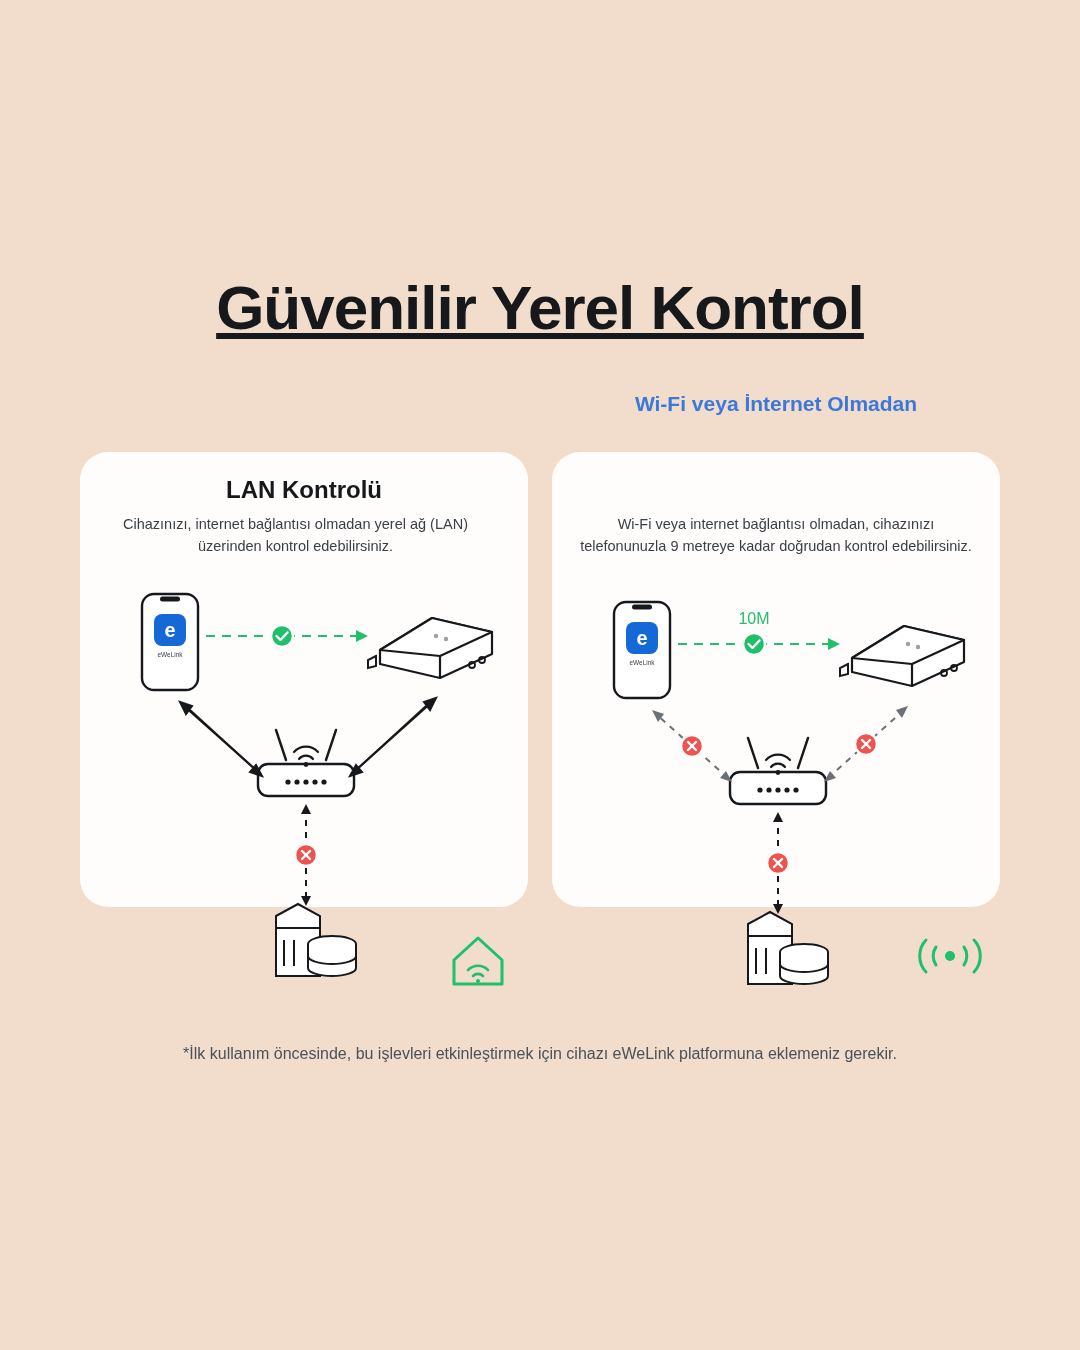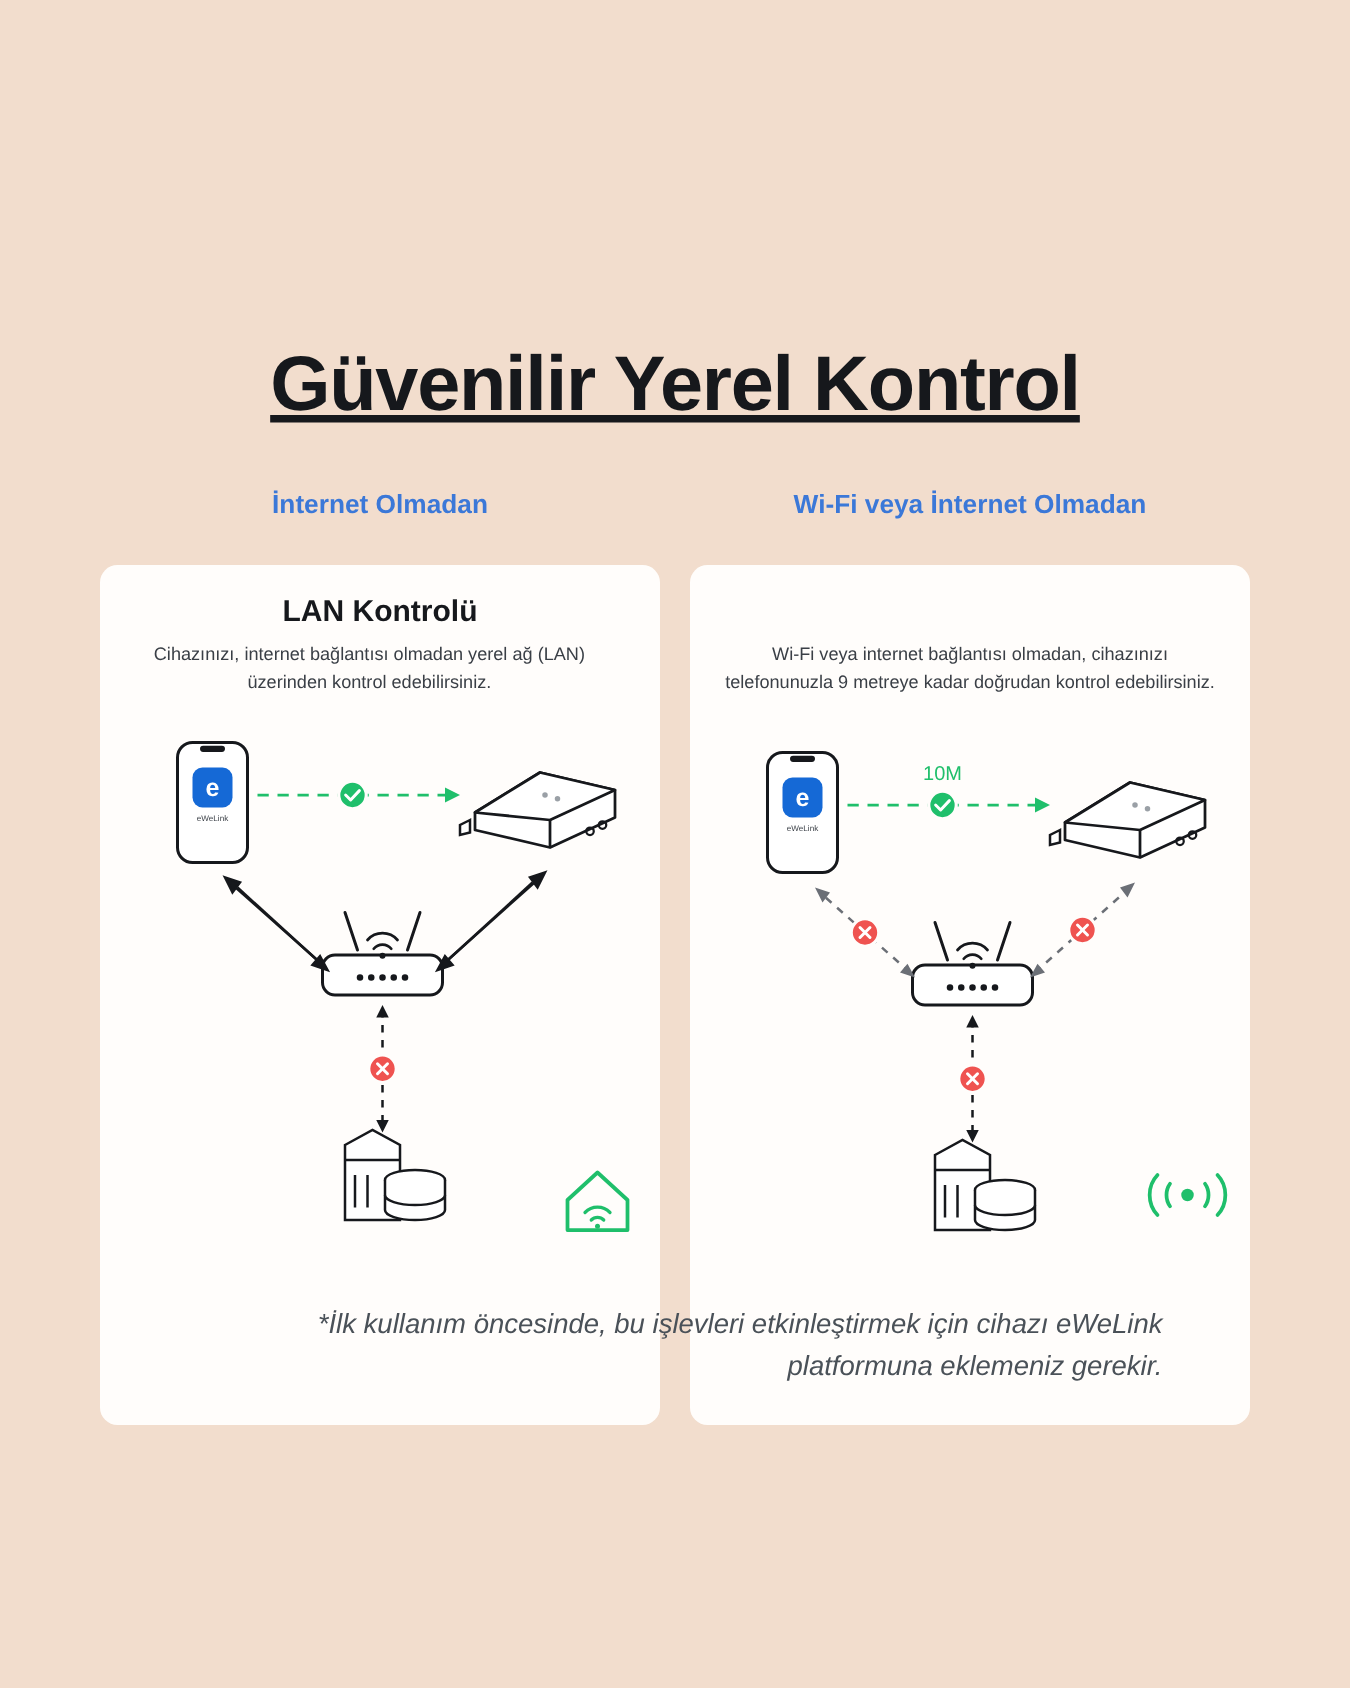--- a/index.html
+++ b/index.html
@@ -42,23 +42,23 @@
     font-weight: 700;
     color: #3b78d8;
     text-align: center;
   }
   .col-heading.left  { left: 82px;  width: 444px; }
   .col-heading.right { left: 554px; width: 444px; }
 
   .card {
     position: absolute;
     top: 452px;
-    height: 688px;
+    height: 455px;
     background: #fffdfb;
-    border-radius: 14px;
+    border-radius: 28px;
   }
   .card.left  { left: 80px;  width: 448px; }
   .card.right { left: 552px; width: 448px; }
 
   .card-title {
     position: absolute;
     top: 24px;
     left: 18px;
     right: 18px;
     text-align: center;
@@ -84,25 +84,24 @@
     left: 0;
     width: 448px;
     height: 420px;
   }
 
   .footnote {
     position: absolute;
     top: 1042px;
     left: 150px;
     width: 780px;
-    text-align: right;
-    font-size: 22px;
+    text-align: center;
+    font-size: 16px;
     line-height: 1.55;
     color: #4a5158;
-    font-style: italic;
   }
 
   
   .phone-label {
     font-size: 6.5px;
     fill: #3a3f46;
   }
 
   .dist-label {
     font-size: 16px;
@@ -110,21 +109,20 @@
     fill: #1fbf6b;
   }
 </style>
 </head>
 <body>
 
 <div class="page">
 
   <h1 class="title">Güvenilir Yerel Kontrol</h1>
 
-  <div class="col-heading left">İnternet Olmadan</div>
   <div class="col-heading right">Wi-Fi veya İnternet Olmadan</div>
 
   <div class="card left">
     <div class="card-title">LAN Kontrolü</div>
     <div class="card-desc">Cihazınızı, internet bağlantısı olmadan yerel ağ (LAN) üzerinden kontrol edebilirsiniz.</div>
 
     <div class="diagram">
       <svg width="448" height="420" viewBox="0 0 448 420">
 
         <g>

